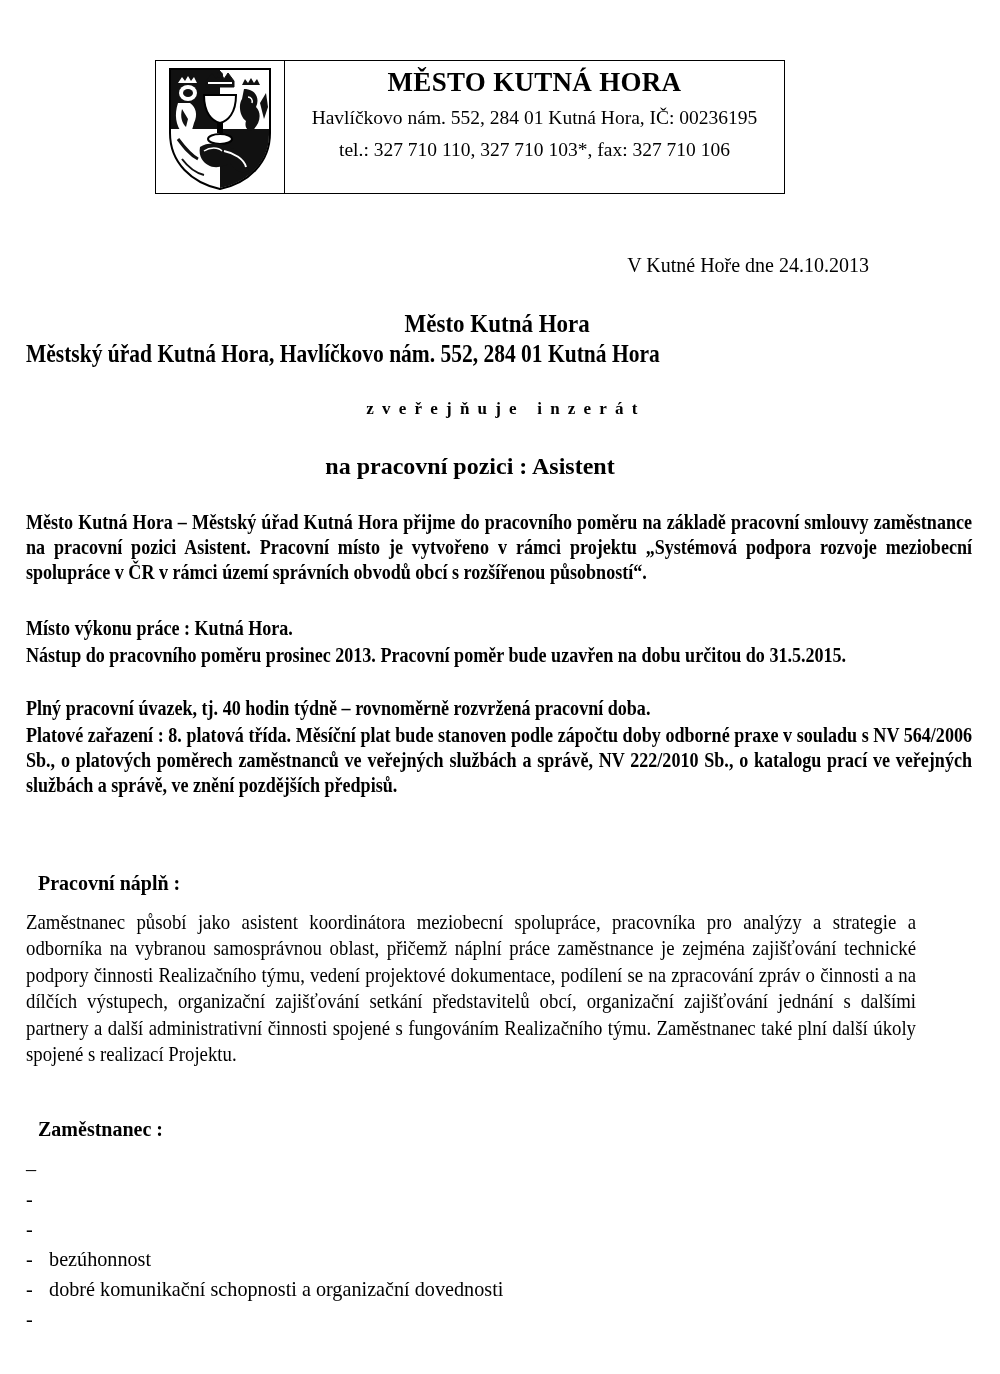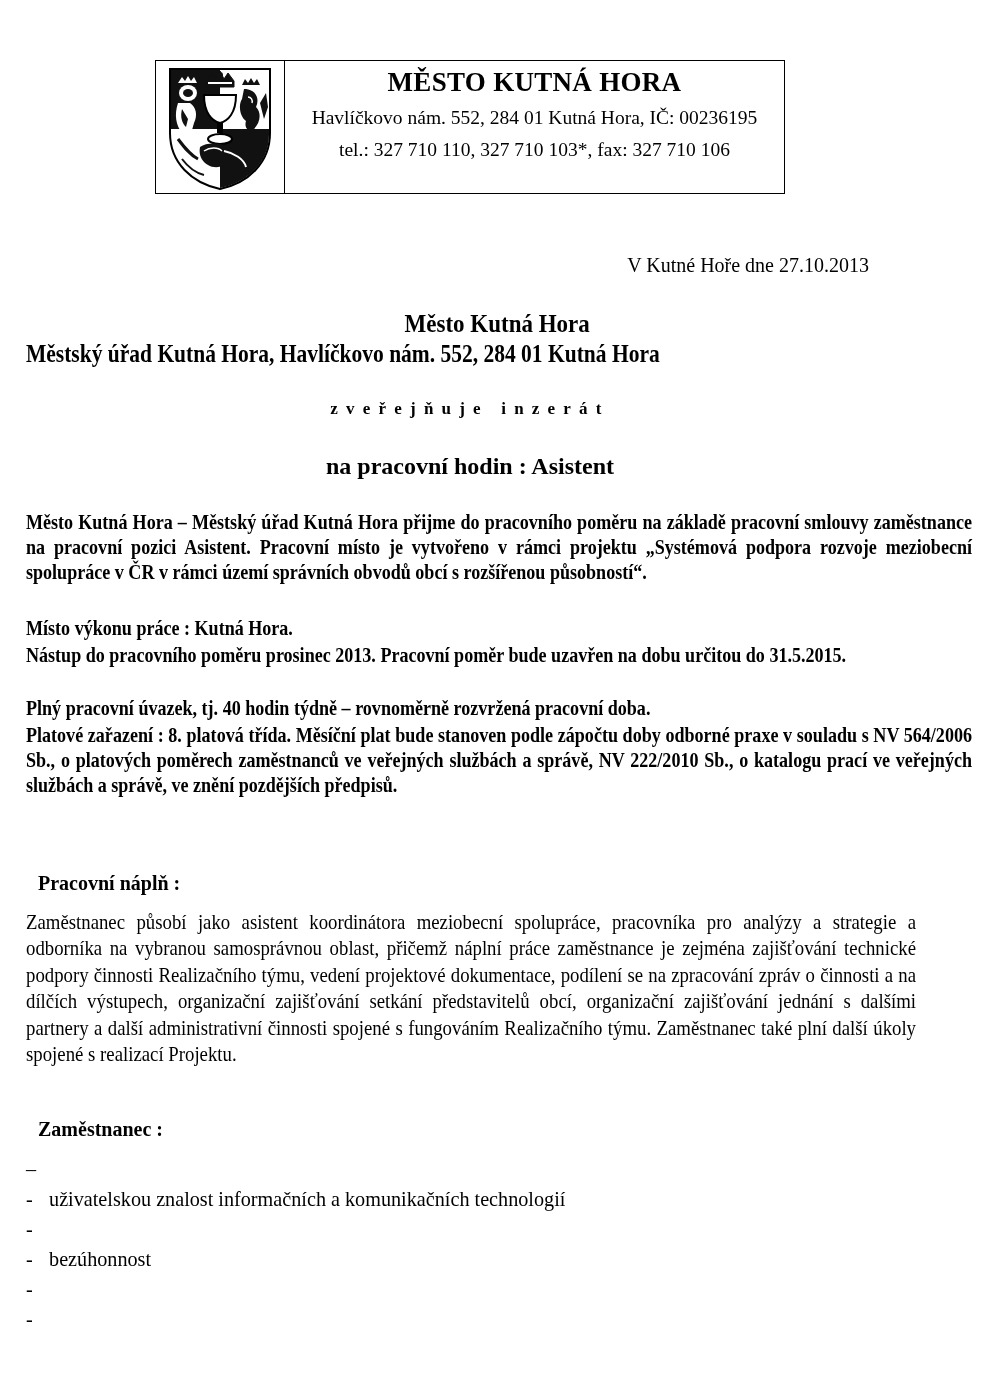--- a/index.html
+++ b/index.html
@@ -80,20 +80,21 @@
     }
     .spaced {
       position: absolute;
       left: 0;
       width: 940px;
       top: 399px;
       text-align: center;
       font-size: 17px;
       font-weight: bold;
       letter-spacing: 8.2px;
+      padding-left: 36px;
     }
     .position-title {
       position: absolute;
       left: 0;
       width: 940px;
       top: 453px;
       text-align: center;
       font-size: 24px;
       font-weight: bold;
     }
@@ -196,45 +197,45 @@
       <path d="M18 96 C24 104 32 110 40 112" stroke="#111" stroke-width="2" fill="none"></path>
     </svg>
   </div>
   <div class="lh-text">
     <div class="lh-title">MĚSTO KUTNÁ HORA</div>
     <div class="lh-line">Havlíčkovo nám. 552, 284 01 Kutná Hora, IČ: 00236195</div>
     <div class="lh-line">tel.: 327 710 110, 327 710 103*, fax: 327 710 106</div>
   </div>
 </div>
 
-<div class="date-line">V Kutné Hoře dne 27.10.2013</div>
+<div class="date-line">V Kutné Hoře dne 24.10.2013</div>
 
 <div class="heading1">Město Kutná Hora</div>
 <div class="heading2">Městský úřad Kutná Hora, Havlíčkovo nám. 552, 284 01 Kutná Hora</div>
 
 <div class="spaced">zveřejňuje inzerát</div>
 
-<div class="position-title">na pracovní hodin  :  Asistent</div>
+<div class="position-title">na pracovní pozici  :  Asistent</div>
 
 <div class="body-bold">
   <p style="height:106px">Město Kutná Hora – Městský úřad Kutná Hora přijme  do  pracovního poměru na základě pracovní smlouvy zaměstnance na pracovní pozici Asistent. Pracovní místo je vytvořeno v rámci projektu „Systémová podpora rozvoje meziobecní spolupráce v ČR v rámci území správních obvodů obcí s rozšířenou působností“.</p>
   <p style="height:27px">Místo výkonu práce : Kutná Hora.</p>
   <p style="height:53px">Nástup do pracovního poměru prosinec 2013. Pracovní poměr bude uzavřen na dobu určitou do 31.5.2015.</p>
   <p style="height:27px">Plný pracovní úvazek, tj. 40 hodin týdně – rovnoměrně rozvržená pracovní doba.</p>
   <p>Platové zařazení : 8. platová třída. Měsíční plat bude stanoven podle zápočtu doby odborné praxe v souladu s NV 564/2006 Sb., o platových poměrech zaměstnanců ve veřejných službách a správě, NV 222/2010 Sb., o katalogu prací ve veřejných službách a správě, ve znění pozdějších předpisů.</p>
 </div>
 
 <div class="duties">
   <p class="section-head">Pracovní náplň :</p>
   <p class="desc">Zaměstnanec působí jako asistent koordinátora meziobecní spolupráce, pracovníka pro analýzy a strategie a odborníka na vybranou samosprávnou oblast, přičemž náplní práce zaměstnance je zejména zajišťování technické podpory činnosti Realizačního týmu, vedení projektové dokumentace, podílení se na zpracování zpráv o činnosti a na dílčích výstupech, organizační zajišťování setkání představitelů obcí, organizační zajišťování jednání s dalšími partnery a další administrativní činnosti spojené s fungováním Realizačního týmu. Zaměstnanec také plní další úkoly spojené s realizací Projektu.</p>
 </div>
 
 <div class="requirements">
   <p class="section-head" style="line-height:26px">Zaměstnanec :</p>
   <ul>
     <li><span class="dash long">–</span>&nbsp;</li>
-    <li><span class="dash">-</span>&nbsp;<span>uživatelskou znalost informačních a komunikačních technologií</span></li>
+    <li><span class="dash">-</span>&nbsp;</li>
     <li><span class="dash">-</span>&nbsp;</li>
     <li><span class="dash">-</span>&nbsp;<span>bezúhonnost</span></li>
-    <li><span class="dash">-</span>&nbsp;</li>
+    <li><span class="dash">-</span>&nbsp;<span>dobré komunikační schopnosti a organizační dovednosti</span></li>
     <li><span class="dash">-</span>&nbsp;</li>
   </ul>
 </div>
 
 </body></html>

